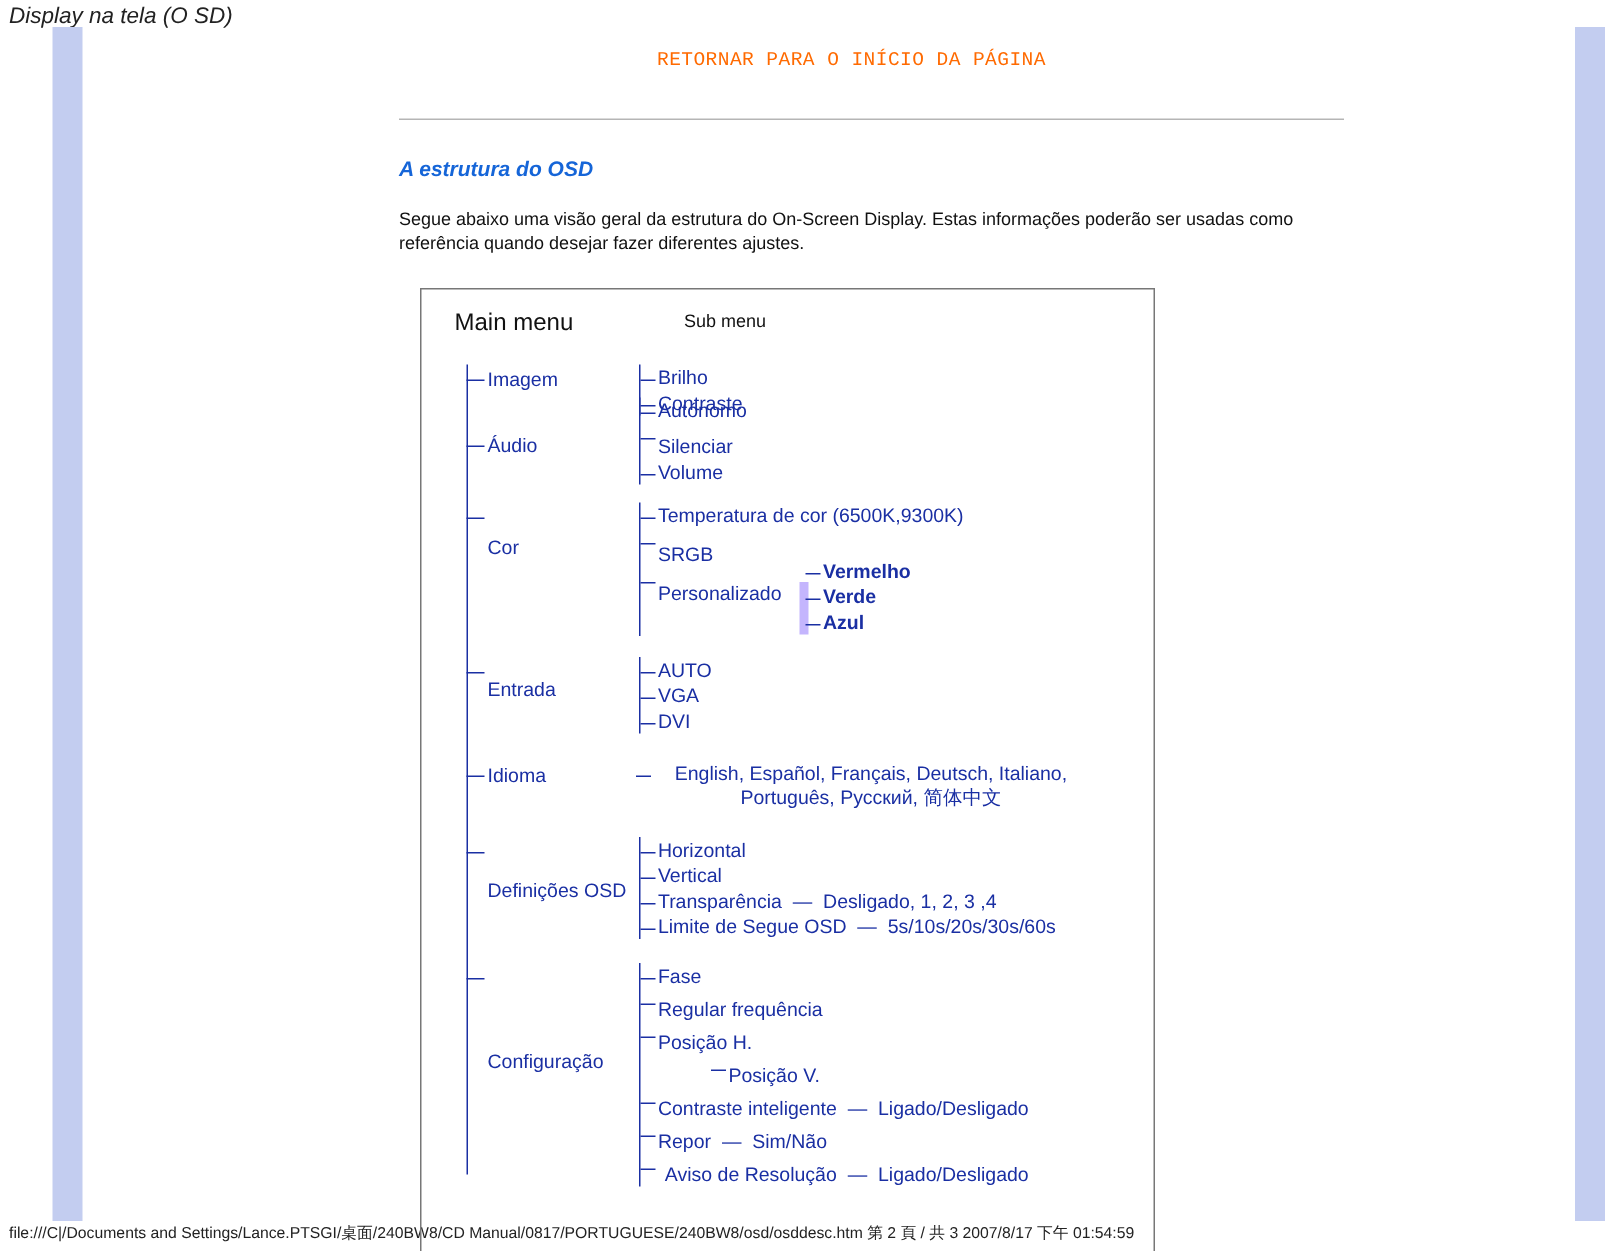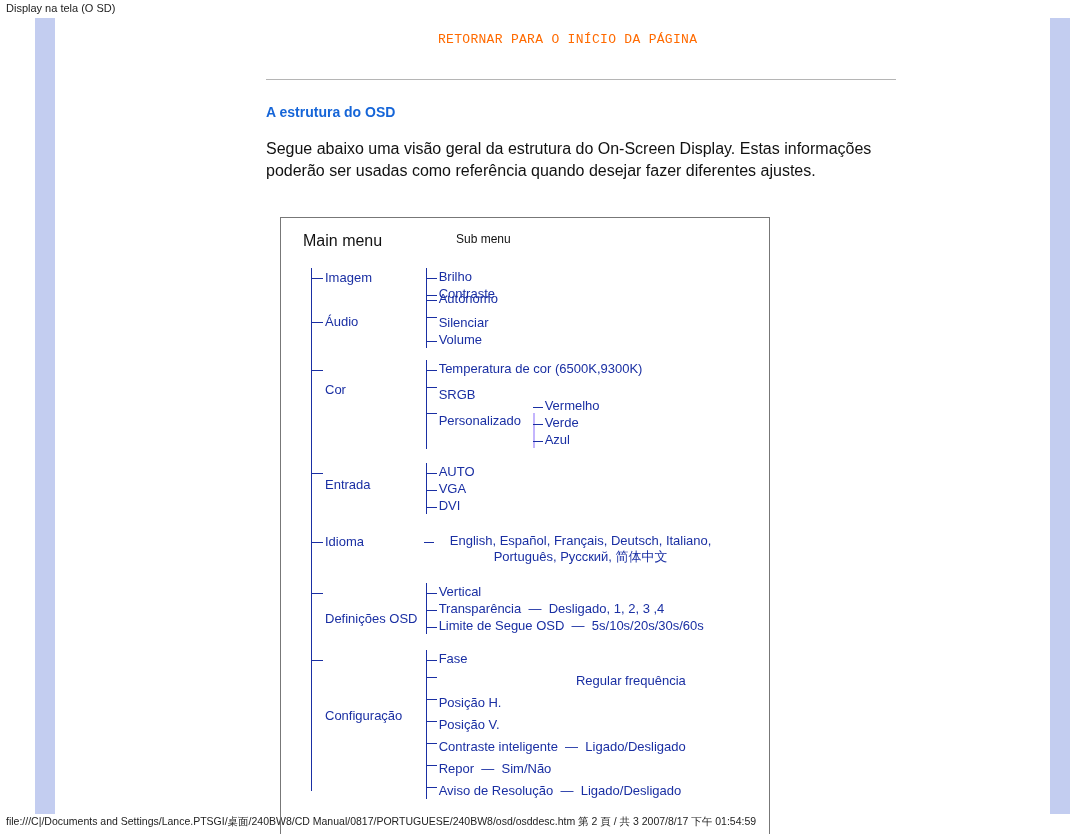--- a/index.html
+++ b/index.html
@@ -1,40 +1,40 @@
 <!DOCTYPE html>
 <html><head>
 <meta charset="utf-8">
 <style>
   * { margin:0; padding:0; box-sizing:border-box; }
   body { font-family: Arial, sans-serif; font-size:13px; color:#000; background:#fff; width:1080px; height:834px; position:relative; overflow:hidden; }
-  .pgtitle { position:absolute; top:2px; left:6px; font-size:11px; color:#222; }
+  .pgtitle { position:absolute; top:2px; left:6px; font-size:15px; color:#222;font-style:italic; }
   .footer { position:absolute; bottom:5px; left:6px; font-size:10.5px; color:#222; white-space:nowrap; }
   .leftbar { position:absolute; top:18px; left:35px; width:20px; height:796px; background:#c3cdf0; }
   .rightbar { position:absolute; top:18px; left:1050px; width:20px; height:796px; background:#c3cdf0; }
   .content { position:absolute; top:18px; left:266px; width:680px; }
   .toplink { color:#ff6a00; font-size:13px; letter-spacing:0.3px; padding:14px 0 0 172px;font-family:Liberation Mono, monospace; }
   .hr { border:none; border-top:1px solid #b5b5b5; margin:32px 0 24px 0; width:630px; }
-  .section-title { color:#1565d8; font-weight:bold; font-size:14px; margin-bottom:18px; }
-  .bodytext { font-size:16px; line-height:1.35; color:#111; max-width:640px; margin-bottom:36px; }
+  .section-title { color:#1565d8; font-weight:bold; font-size:14px; margin-bottom:18px;font-style:italic; }
+  .bodytext { font-size:12px; line-height:1.35; color:#111; max-width:640px; margin-bottom:22px; }
   .diagram-box { width:490px; border:1px solid #777; margin-left:14px; padding:14px 12px 4px 22px; position:relative; height:696px; }
   .headers { display:flex; gap:58px; margin-bottom:18px; }
   .hmain { font-size:16px; color:#111; width:95px; }
   .hsub { font-size:12px; color:#111; }
   .tree { position:relative; font-size:13px; color:#1a2fa3; }
   .main-spine { position:absolute; left:8px; top:0; bottom:8px; width:1px; background:#1a2fa3; }
   .main-node { position:relative; padding-left:22px; margin-bottom:4px; }
   .main-node::before { content:""; position:absolute; left:8px; top:10px; width:12px; height:1px; background:#1a2fa3; }
   .main-label { display:inline-block; min-width:95px; vertical-align:top; padding-top:2px; }
   .sub-block { display:inline-block; vertical-align:top; border-left:1px solid #1a2fa3; padding-left:12px; margin-left:2px; position:relative; }
   .sub-item { position:relative; padding:1px 0; }
   .sub-item::before { content:""; position:absolute; left:-12px; top:10px; width:10px; height:1px; background:#1a2fa3; }
   .plain-sub { display:inline-block; vertical-align:top; padding-left:14px;text-align:center; }
   .plain-sub .sub-item::before { display:none; }
-  .color-sub { display:inline-block; border-left:2px solid #c4b5fd; padding-left:10px; margin-left:8px; vertical-align:top; }
+  .color-sub { display:inline-block; border-left:6px solid #c4b5fd; padding-left:10px; margin-left:8px; vertical-align:top;font-weight:bold; }
   .extra { color:#1a2fa3; }
 </style>
 </head>
 <body>
 
 <div class="pgtitle">Display na tela (O SD)</div>
 <div class="footer">file:///C|/Documents and Settings/Lance.PTSGI/桌面/240BW8/CD Manual/0817/PORTUGUESE/240BW8/osd/osddesc.htm 第 2 頁 / 共 3 2007/8/17 下午 01:54:59</div>
 <div class="leftbar"></div>
 <div class="rightbar"></div>
 
@@ -100,44 +100,45 @@
           <div class="sub-item" style="position:relative;">
             <span style="position:absolute;left:-14px;top:10px;width:10px;height:1px;background:#1a2fa3;"></span>
             <span>English, Español, Français, Deutsch, Italiano, Português, Русский, 简体中文</span>
           </div>
         </span>
       </div>
 
       <div class="main-node" style="margin-bottom:16px;">
         <span class="main-label" style="padding-top:28px;">Definições OSD</span>
         <span class="sub-block">
+          <div class="sub-item">Horizontal</div>
           <div class="sub-item">Vertical</div>
           <div class="sub-item">
             <span>Transparência</span>&nbsp;&nbsp;—&nbsp;&nbsp;<span class="extra">Desligado, 1, 2, 3 ,4</span>
           </div>
           <div class="sub-item">
             <span>Limite de Segue OSD</span>&nbsp;&nbsp;—&nbsp;&nbsp;<span class="extra">5s/10s/20s/30s/60s</span>
           </div>
         </span>
       </div>
 
       <div class="main-node">
         <span class="main-label" style="padding-top:58px;">Configuração</span>
         <span class="sub-block">
           <div class="sub-item">Fase</div>
-          <div class="sub-item" style="padding-top:6px;text-align:right;">Regular frequência</div>
+          <div class="sub-item" style="padding-top:6px;">Regular frequência</div>
           <div class="sub-item" style="padding-top:6px;">Posição H.</div>
-          <div class="sub-item" style="padding-top:6px;">Posição V.</div>
+          <div class="sub-item" style="padding-top:6px;margin-left:47px;">Posição V.</div>
           <div class="sub-item" style="padding-top:6px;">
             <span>Contraste inteligente</span>&nbsp;&nbsp;—&nbsp;&nbsp;<span class="extra">Ligado/Desligado</span>
           </div>
           <div class="sub-item" style="padding-top:6px;">
             <span>Repor</span>&nbsp;&nbsp;—&nbsp;&nbsp;<span class="extra">Sim/Não</span>
           </div>
-          <div class="sub-item" style="padding-top:6px;">
+          <div class="sub-item" style="padding-top:6px;text-align:right;">
             <span>Aviso de Resolução</span>&nbsp;&nbsp;—&nbsp;&nbsp;<span class="extra">Ligado/Desligado</span>
           </div>
         </span>
       </div>
 
     </div>
   </div>
 </div>
 
 </body></html>

